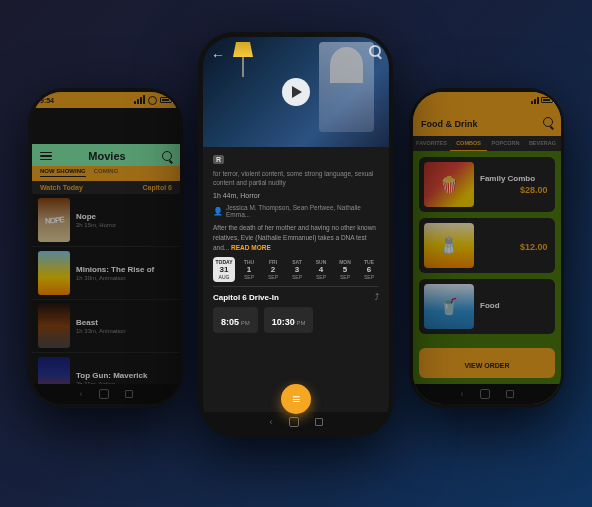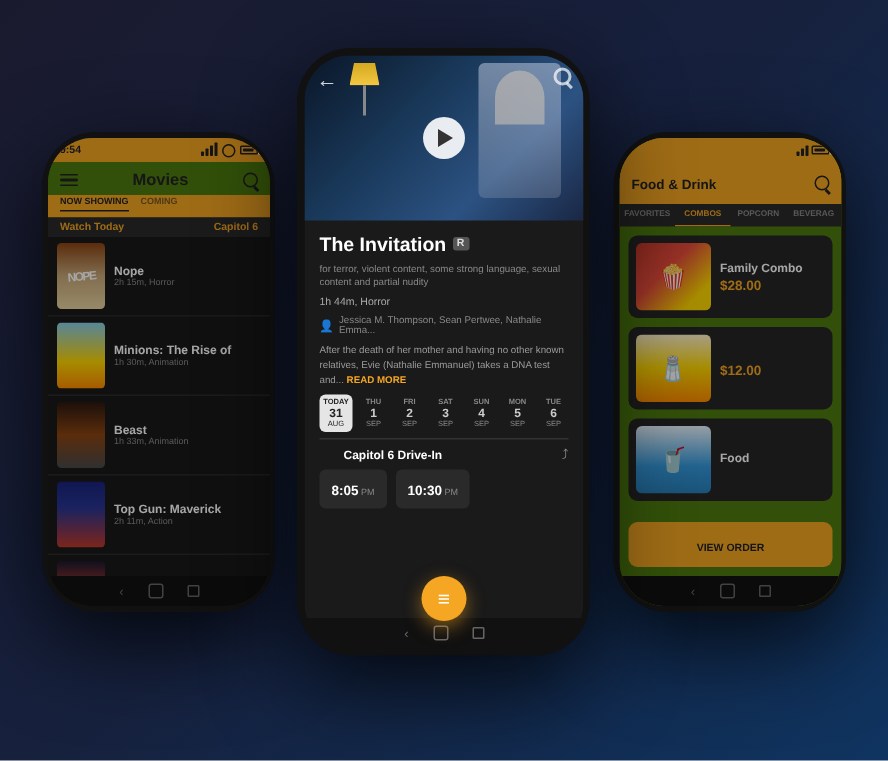--- a/index.html
+++ b/index.html
@@ -74,25 +74,26 @@
     
     .left-screen {
       width: 100%;
       height: 100%;
       background: #1a1a1a;
       display: flex;
       flex-direction: column;
     }
 
     .left-header {
-      background: #4d7c0f;
+      background: #86efac;
       padding: 6px 8px 4px;
       display: flex;
       align-items: center;
       justify-content: space-between;
+      margin-top: 36px;
     }
 
     .hamburger-icon {
       display: flex;
       flex-direction: column;
       gap: 2px;
     }
     .hamburger-icon span {
       display: block;
       width: 12px;
@@ -432,21 +433,20 @@
       text-transform: uppercase;
     }
     .date-tab.active .date-tab-month {
       color: #222;
     }
 
     .theater-row {
       display: flex;
       align-items: center;
       justify-content: space-between;
-      margin-left: 16px;
     }
     .theater-name {
       font-size: 8px;
       font-weight: 700;
       color: #fff;
     }
     .share-icon {
       font-size: 9px;
       color: #888;
     }
@@ -589,20 +589,21 @@
     .food-name {
       font-size: 8px;
       font-weight: 700;
       color: #fff;
     }
     .food-price {
       font-size: 9px;
       font-weight: 700;
       color: #f5a623;
       margin-top: 2px;
+      margin-left: 40px;
     }
 
     .view-order-btn {
       background: #f5a623;
       margin: 0 6px 6px;
       padding: 6px;
       border-radius: 6px;
       text-align: center;
     }
     .view-order-text {
@@ -840,21 +841,20 @@
         <div class="hero-search">
           <div style="width:12px;height:12px;border:2px solid rgba(255,255,255,0.7);border-radius:50%;position:relative;">
             <div style="position:absolute;width:5px;height:2px;background:rgba(255,255,255,0.7);bottom:-3px;right:-3px;transform:rotate(45deg);"></div>
           </div>
         </div>
       </div>
 
       <div class="center-content">
 
         <div class="movie-detail-title">
-          <span class="movie-detail-title-text">The Invitation</span>
           <span class="rating-badge">R</span>
         </div>
 
         <div class="rating-desc">for terror, violent content, some strong language, sexual content and partial nudity</div>
 
         <div class="genre-info">1h 44m, Horror</div>
 
         <div class="director-row">
           <span class="director-icon">👤</span>
           <span class="director-text">Jessica M. Thompson, Sean Pertwee, Nathalie Emma...</span>

